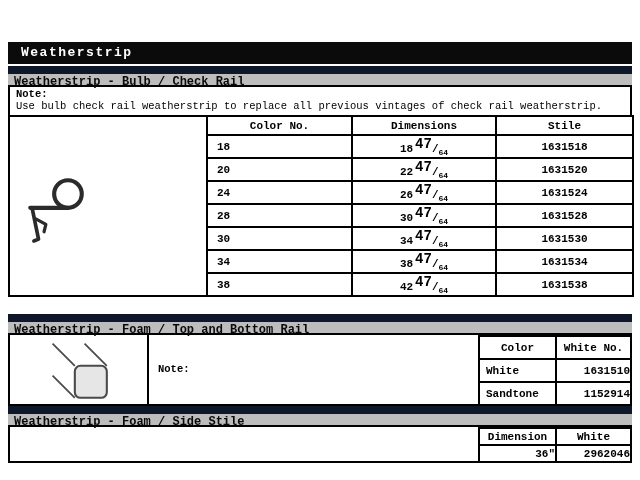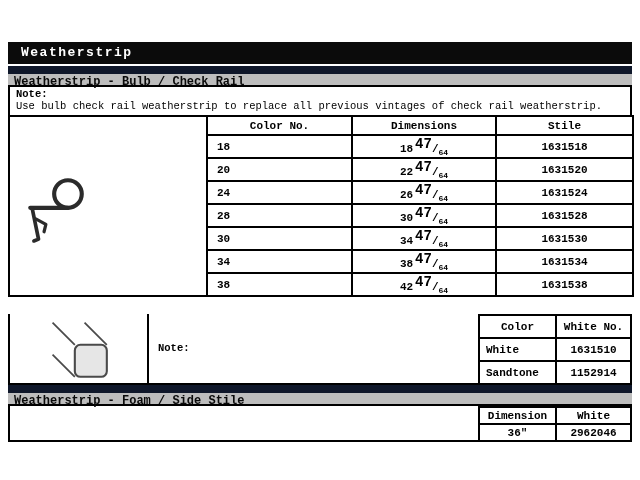--- a/index.html
+++ b/index.html
@@ -66,21 +66,21 @@
     padding-left: 9px; font-size: 10.5px; line-height: 13px;
   }
   .box2 .note-cell .note-text { max-width: 302px; }
   .side-table { width: 152px; height: 100%; }
   .side-table th { text-align: center; font-weight: bold; }
   .side-table td { font-weight: bold; }
   .side-table .c1 { width: 77px; }
   .side-table .c2 { width: 75px; }
   .side-table tr:last-child th, .side-table tr:last-child td { border-bottom: none; }
   .lbl-left { text-align: left; padding-left: 6px; }
-  .ctr { text-align: center; }
+  .ctr { text-align: right; }
 
   
   .box3 {
     display: flex;
     border-left: 2px solid #000; border-bottom: 2px solid #000;
     height: 36px;
   }
   .box3 .empty-cell { flex: 1; }
 
   svg { display: block; }
@@ -154,20 +154,21 @@
       <tr>
         <td class="unit-col">38</td>
         <td class="dim-col"><span class="dim-whole">42</span><sup>47</sup><span>/</span><sub>64</sub></td>
         <td class="beige-col">1631538</td>
       </tr>
     </tbody>
       </table>
 
     <div class="gap"></div>
 
+    <div class="section-bar">Weatherstrip - Foam / Top and Bottom Rail</div>
 
     <div class="box2">
       <div class="profile-cell">
         <svg width="72" height="64" viewBox="0 0 100 92">
           <path d="M 44 40 L 12 8" stroke="#4a4a4a" stroke-width="2.5" fill="none"></path>
           <path d="M 90 40 L 58 8" stroke="#4a4a4a" stroke-width="2.5" fill="none"></path>
           <path d="M 44 86 L 12 54" stroke="#4a4a4a" stroke-width="2.5" fill="none"></path>
           <rect x="44" y="40" width="46" height="46" rx="8" fill="#e6e6e6" stroke="#4a4a4a" stroke-width="3"></rect>
         </svg>
       </div>

